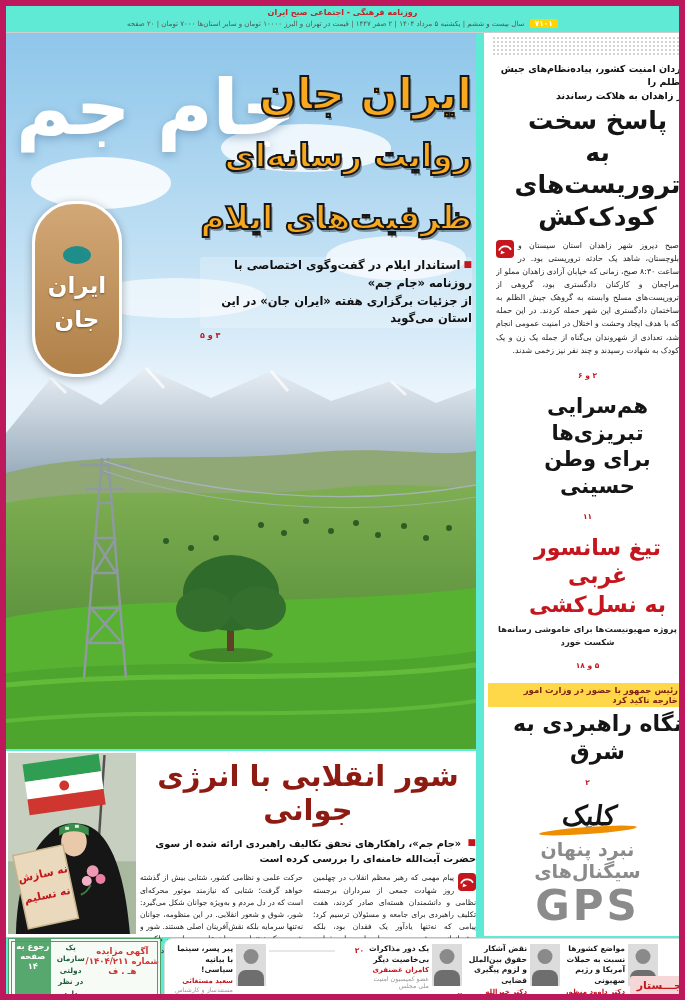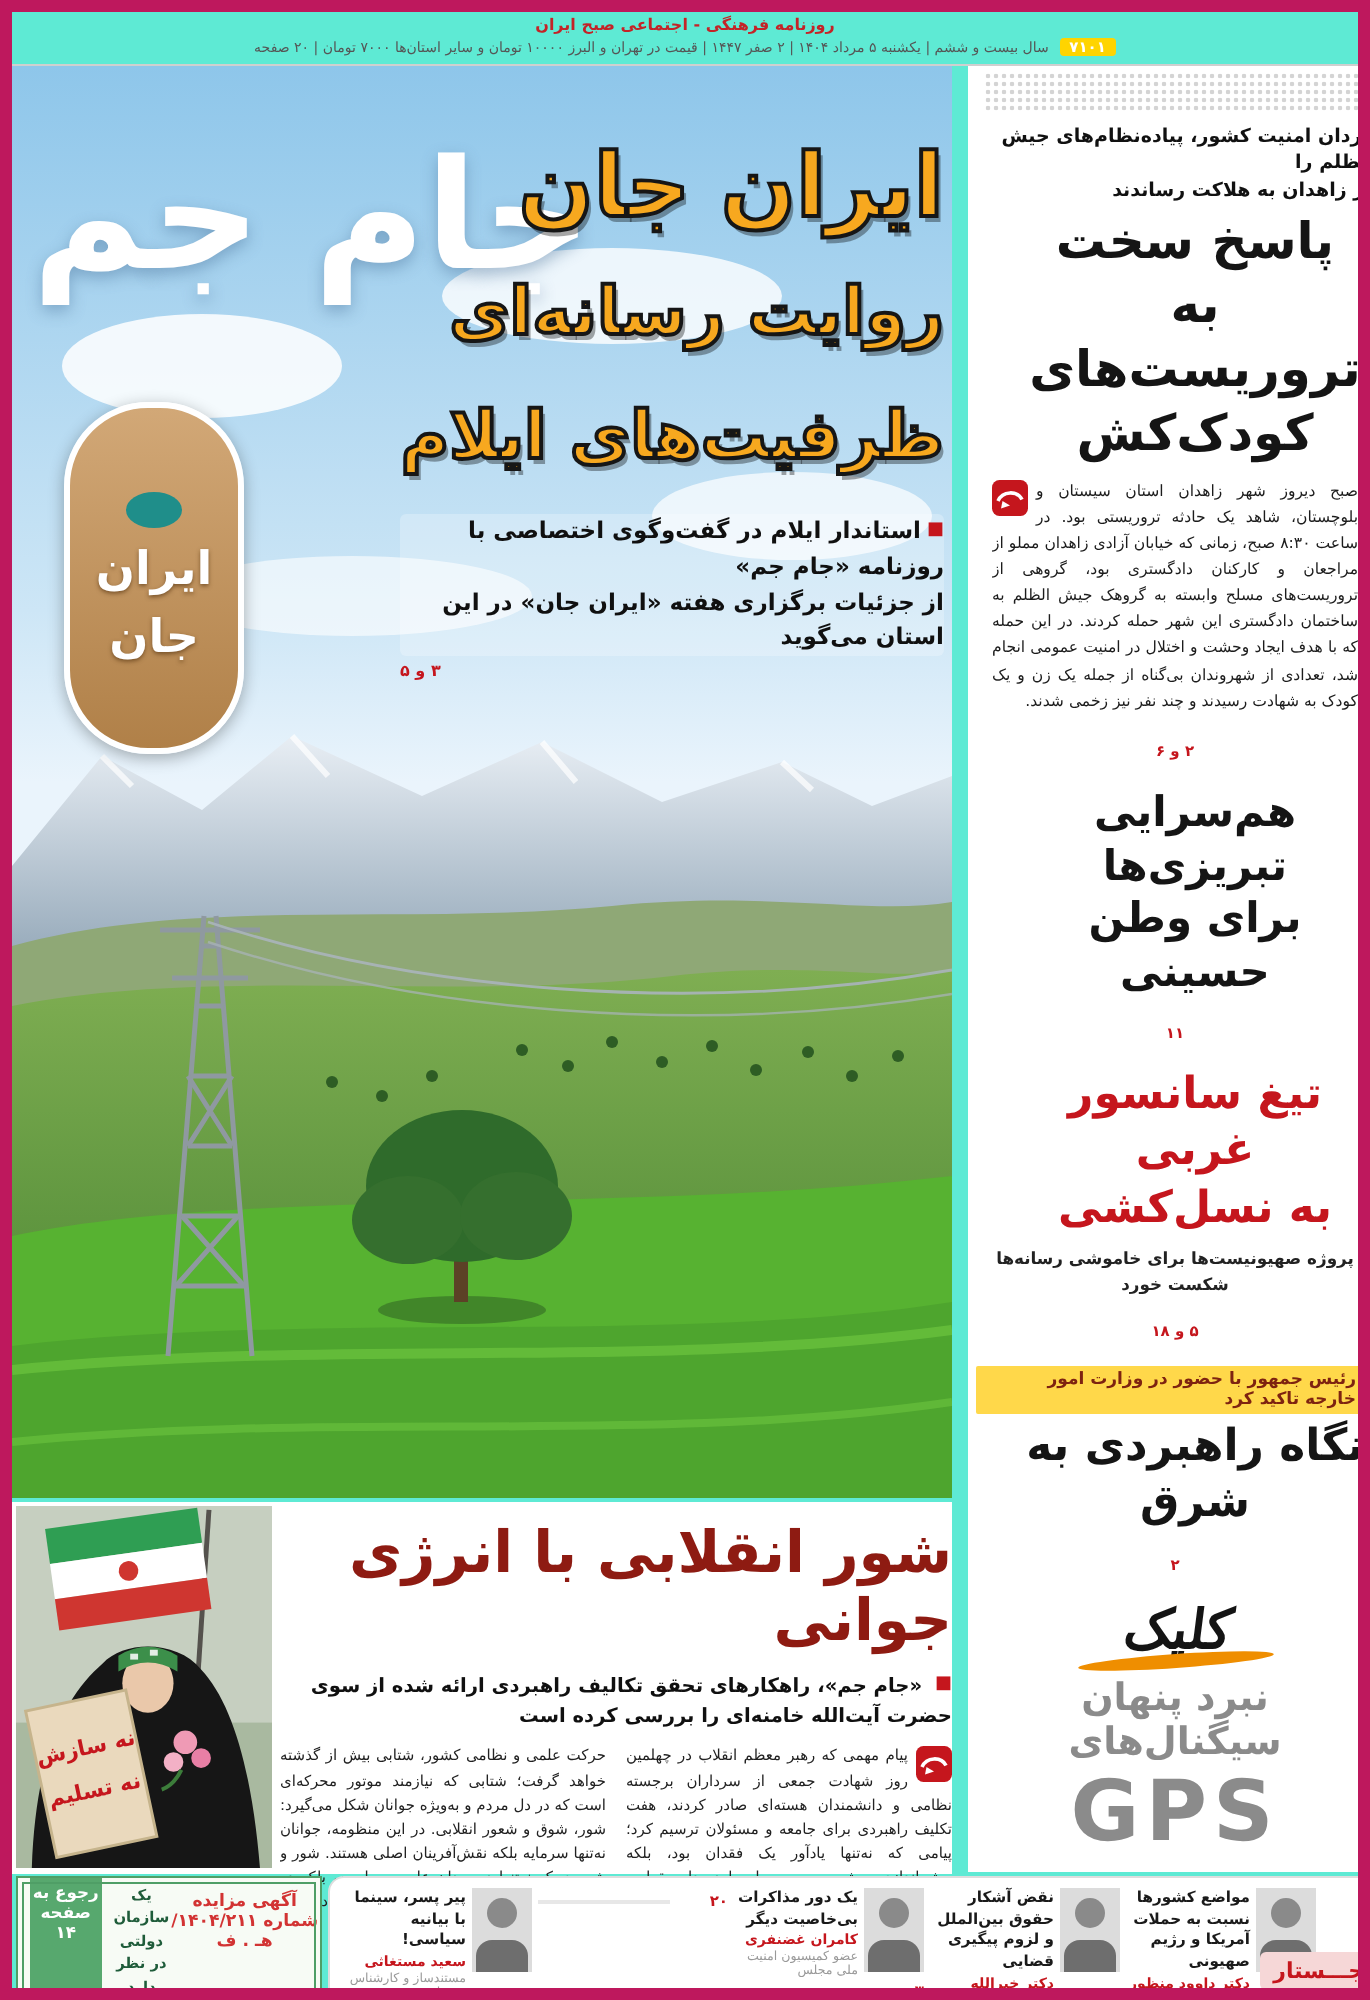--- a/index.html
+++ b/index.html
@@ -49,21 +49,21 @@
            padding:2px 9px;width:fit-content;border-radius:1px;}
   .click-logo{text-align:center;margin:3px 0 0;}
   .click-txt{font-size:27px;font-weight:bold;font-style:italic;color:#141414;display:inline-block;transform:skewX(7deg);}
   .click-swoosh{width:98px;height:7px;background:#ef8e00;border-radius:50%;margin:-4px auto 0;transform:rotate(-4deg);}
   .gps-fa{font-size:19px;font-weight:bold;color:#8b8b8b;text-align:center;margin-top:4px;}
   .gps-en{font-size:42px;font-weight:bold;color:#8b8b8b;text-align:center;direction:ltr;letter-spacing:3px;line-height:1.15;}
   
   .feature{position:absolute;left:0;top:745px;width:470px;height:186px;background:#fff;}
   .fphoto{position:absolute;left:2px;top:2px;width:128px;height:181px;overflow:hidden;background:#c6cfc0;}
   .ftext{position:absolute;left:134px;top:0;width:336px;}
-  .ftitle{font-size:29px;font-weight:bold;color:#8e1b12;text-align:right;margin-top:8px;}
+  .ftitle{font-size:29px;font-weight:bold;color:#8e1b12;text-align:center;margin-top:8px;}
   .fsub{font-size:9.8px;font-weight:bold;color:#101010;text-align:right;margin-top:9px;line-height:1.5;}
   .fbody{margin-top:6px;font-size:7.5px;line-height:1.62;text-align:justify;color:#222;
          column-count:2;column-gap:10px;height:94px;overflow:hidden;}
   .fpage{color:#c5161d;font-size:8px;font-weight:bold;margin-top:3px;}
   
   .adbox{position:absolute;left:2px;top:932px;width:153px;height:66px;box-sizing:border-box;border:1px solid #4f9e66;
          outline:1px solid #4f9e66;outline-offset:-4px;background:#f7fbf5;text-align:center;display:flex;}
   .adtitle{color:#d23333;font-weight:bold;font-size:8.6px;margin-top:7px;}
   .adbody{color:#1f5c3a;font-weight:bold;font-size:7.4px;line-height:1.55;white-space:pre-line;margin-top:3px;flex:1;}
   .adfoot{background:#57a86e;color:#fff;font-weight:bold;font-size:8.4px;padding:2px 0;margin:0 6px 6px;}

